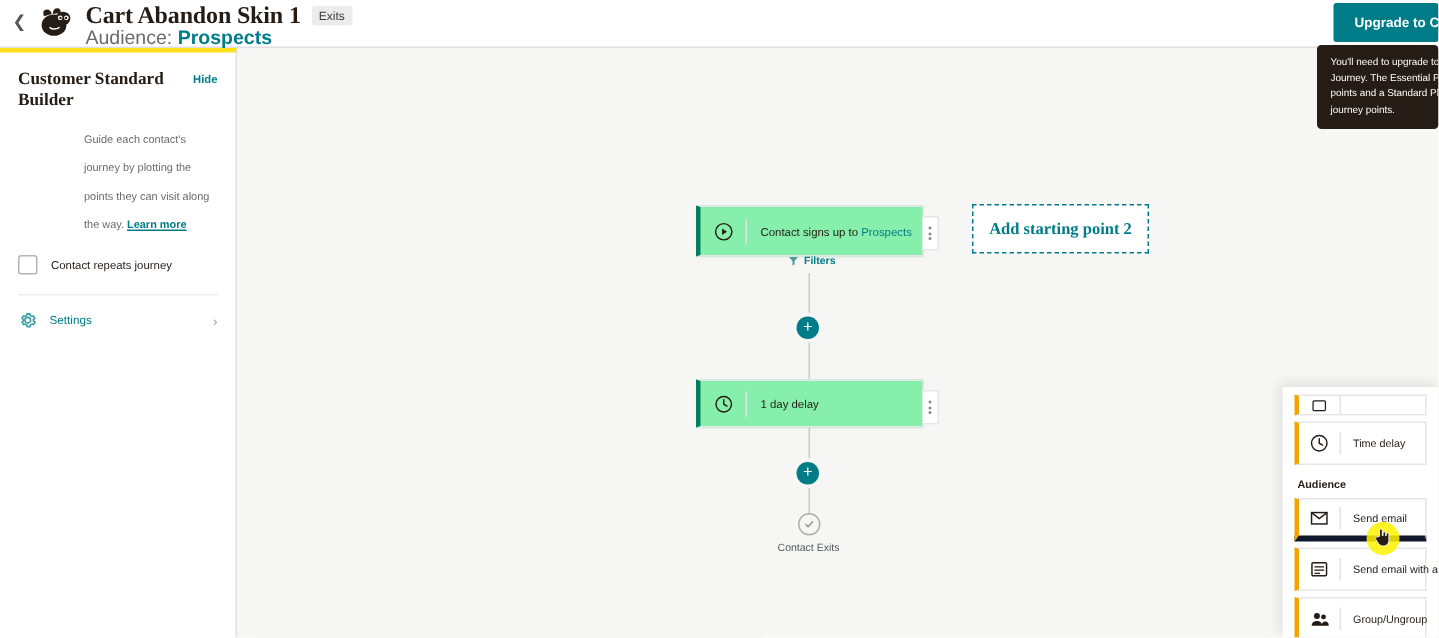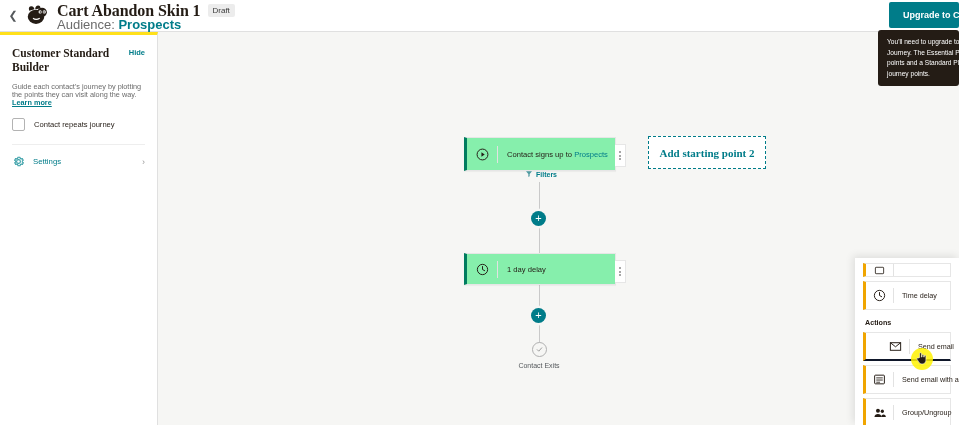--- a/index.html
+++ b/index.html
@@ -63,21 +63,21 @@
     background: #ffffff; border-right: 1px solid #e0e0e0;
     border-top: 3px solid #ffe01b;
     padding: 11px 12px 0 12px;
   }
   .sb-head { display: flex; justify-content: space-between; align-items: flex-start; }
   .sb-title {
     font-family: "Liberation Serif", serif;
     font-size: 11.5px; font-weight: 700; color: #241c15; line-height: 14px;
   }
   .sb-hide { font-size: 7.5px; color: #007c89; font-weight: 700; cursor: pointer; margin-top: 2px; }
-  .sb-desc { margin-top: 9px; font-size: 7.3px; color: #6b6b6b; line-height: 8px; }
+  .sb-desc { margin-top: 9px; font-size: 7.3px; color: #6b6b6b; line-height: 19px; margin-left: 44px; }
   .sb-link { color: #007c89; font-weight: 700; text-decoration: underline; cursor: pointer; }
   .sb-checkrow { margin-top: 11px; display: flex; align-items: center; gap: 9px; }
   .sb-checkbox {
     width: 13px; height: 13px; border: 1px solid #b3b3b3; border-radius: 2px;
     background: #fff; flex: 0 0 auto; cursor: pointer;
   }
   .sb-checklabel { font-size: 7.6px; color: #241c15; }
   .sb-divider { margin-top: 13px; border-top: 1px solid #eeeeee; }
   .sb-settings {
     margin-top: 10px; display: flex; align-items: center; cursor: pointer;
@@ -148,21 +148,21 @@
     background: #ffffff; box-shadow: -2px -2px 8px rgba(0,0,0,0.10);
     overflow: hidden; z-index: 30;
   }
   .ap-row {
     position: relative; display: flex; align-items: center;
     height: 29px; margin: 0 8px 4px 8px;
     background: #ffffff; border: 1px solid #e6e6e6; border-left: 3px solid #f0a500;
     cursor: pointer;
   }
   .ap-row.first { margin-top: 5px; }
-  .ap-row.hover { border-bottom: 2px solid #0f172a; padding-left: 16px; }
+  .ap-row.hover { border-bottom: 4px solid #0f172a; }
   .ap-icon { width: 27px; display: flex; align-items: center; justify-content: center; flex: 0 0 auto; }
   .ap-sep { width: 1px; height: 15px; background: #e2e2e2; flex: 0 0 auto; }
   .ap-label { font-size: 7.2px; color: #241c15; margin-left: 8px; white-space: nowrap; }
   .ap-section {
     font-size: 7.2px; font-weight: 700; color: #241c15;
     margin: 8px 0 5px 10px;
   }
 
   .cursor-blob {
     position: absolute; left: 911px; top: 348px;
@@ -189,21 +189,21 @@
       <circle cx="21.5" cy="10.5" r="2.1" fill="#ffffff"></circle>
       <circle cx="27" cy="10.5" r="2.1" fill="#ffffff"></circle>
       <circle cx="21.8" cy="10.6" r="1.05" fill="#241c15"></circle>
       <circle cx="26.7" cy="10.6" r="1.05" fill="#241c15"></circle>
       <path d="M12 19 q4 3 9 0" stroke="#ffffff" stroke-width="1.4" fill="none"></path>
     </svg>
 
     <div class="title-block">
       <div class="title-row">
         <div class="journey-title">Cart Abandon Skin 1</div>
-        <div class="draft-badge">Draft</div>
+        <div class="draft-badge">Exits</div>
       </div>
       <div class="audience-row">
         <span>Audience:</span>
         <span class="audience-name">Prospects</span>
       </div>
     </div>
 
     <button class="upgrade-btn">Upgrade to Co</button>
   </div>
 
@@ -332,21 +332,21 @@
       <div class="ap-icon">
         <svg width="13" height="13" viewBox="0 0 24 24">
           <circle cx="12" cy="12" r="9.5" fill="none" stroke="#241c15" stroke-width="1.8"></circle>
           <path d="M12 6.5V12l4 2.2" stroke="#241c15" stroke-width="1.8" fill="none" stroke-linecap="round"></path>
         </svg>
       </div>
       <div class="ap-sep"></div>
       <div class="ap-label">Time delay</div>
     </div>
 
-    <div class="ap-section">Actions</div>
+    <div class="ap-section">Audience</div>
 
     <div class="ap-row hover">
       <div class="ap-icon">
         <svg width="13" height="13" viewBox="0 0 24 24">
           <rect x="2.5" y="5" width="19" height="14" fill="none" stroke="#241c15" stroke-width="1.8"></rect>
           <path d="M2.5 5l9.5 7.5L21.5 5" fill="none" stroke="#241c15" stroke-width="1.8"></path>
         </svg>
       </div>
       <div class="ap-sep"></div>
       <div class="ap-label">Send email</div>

